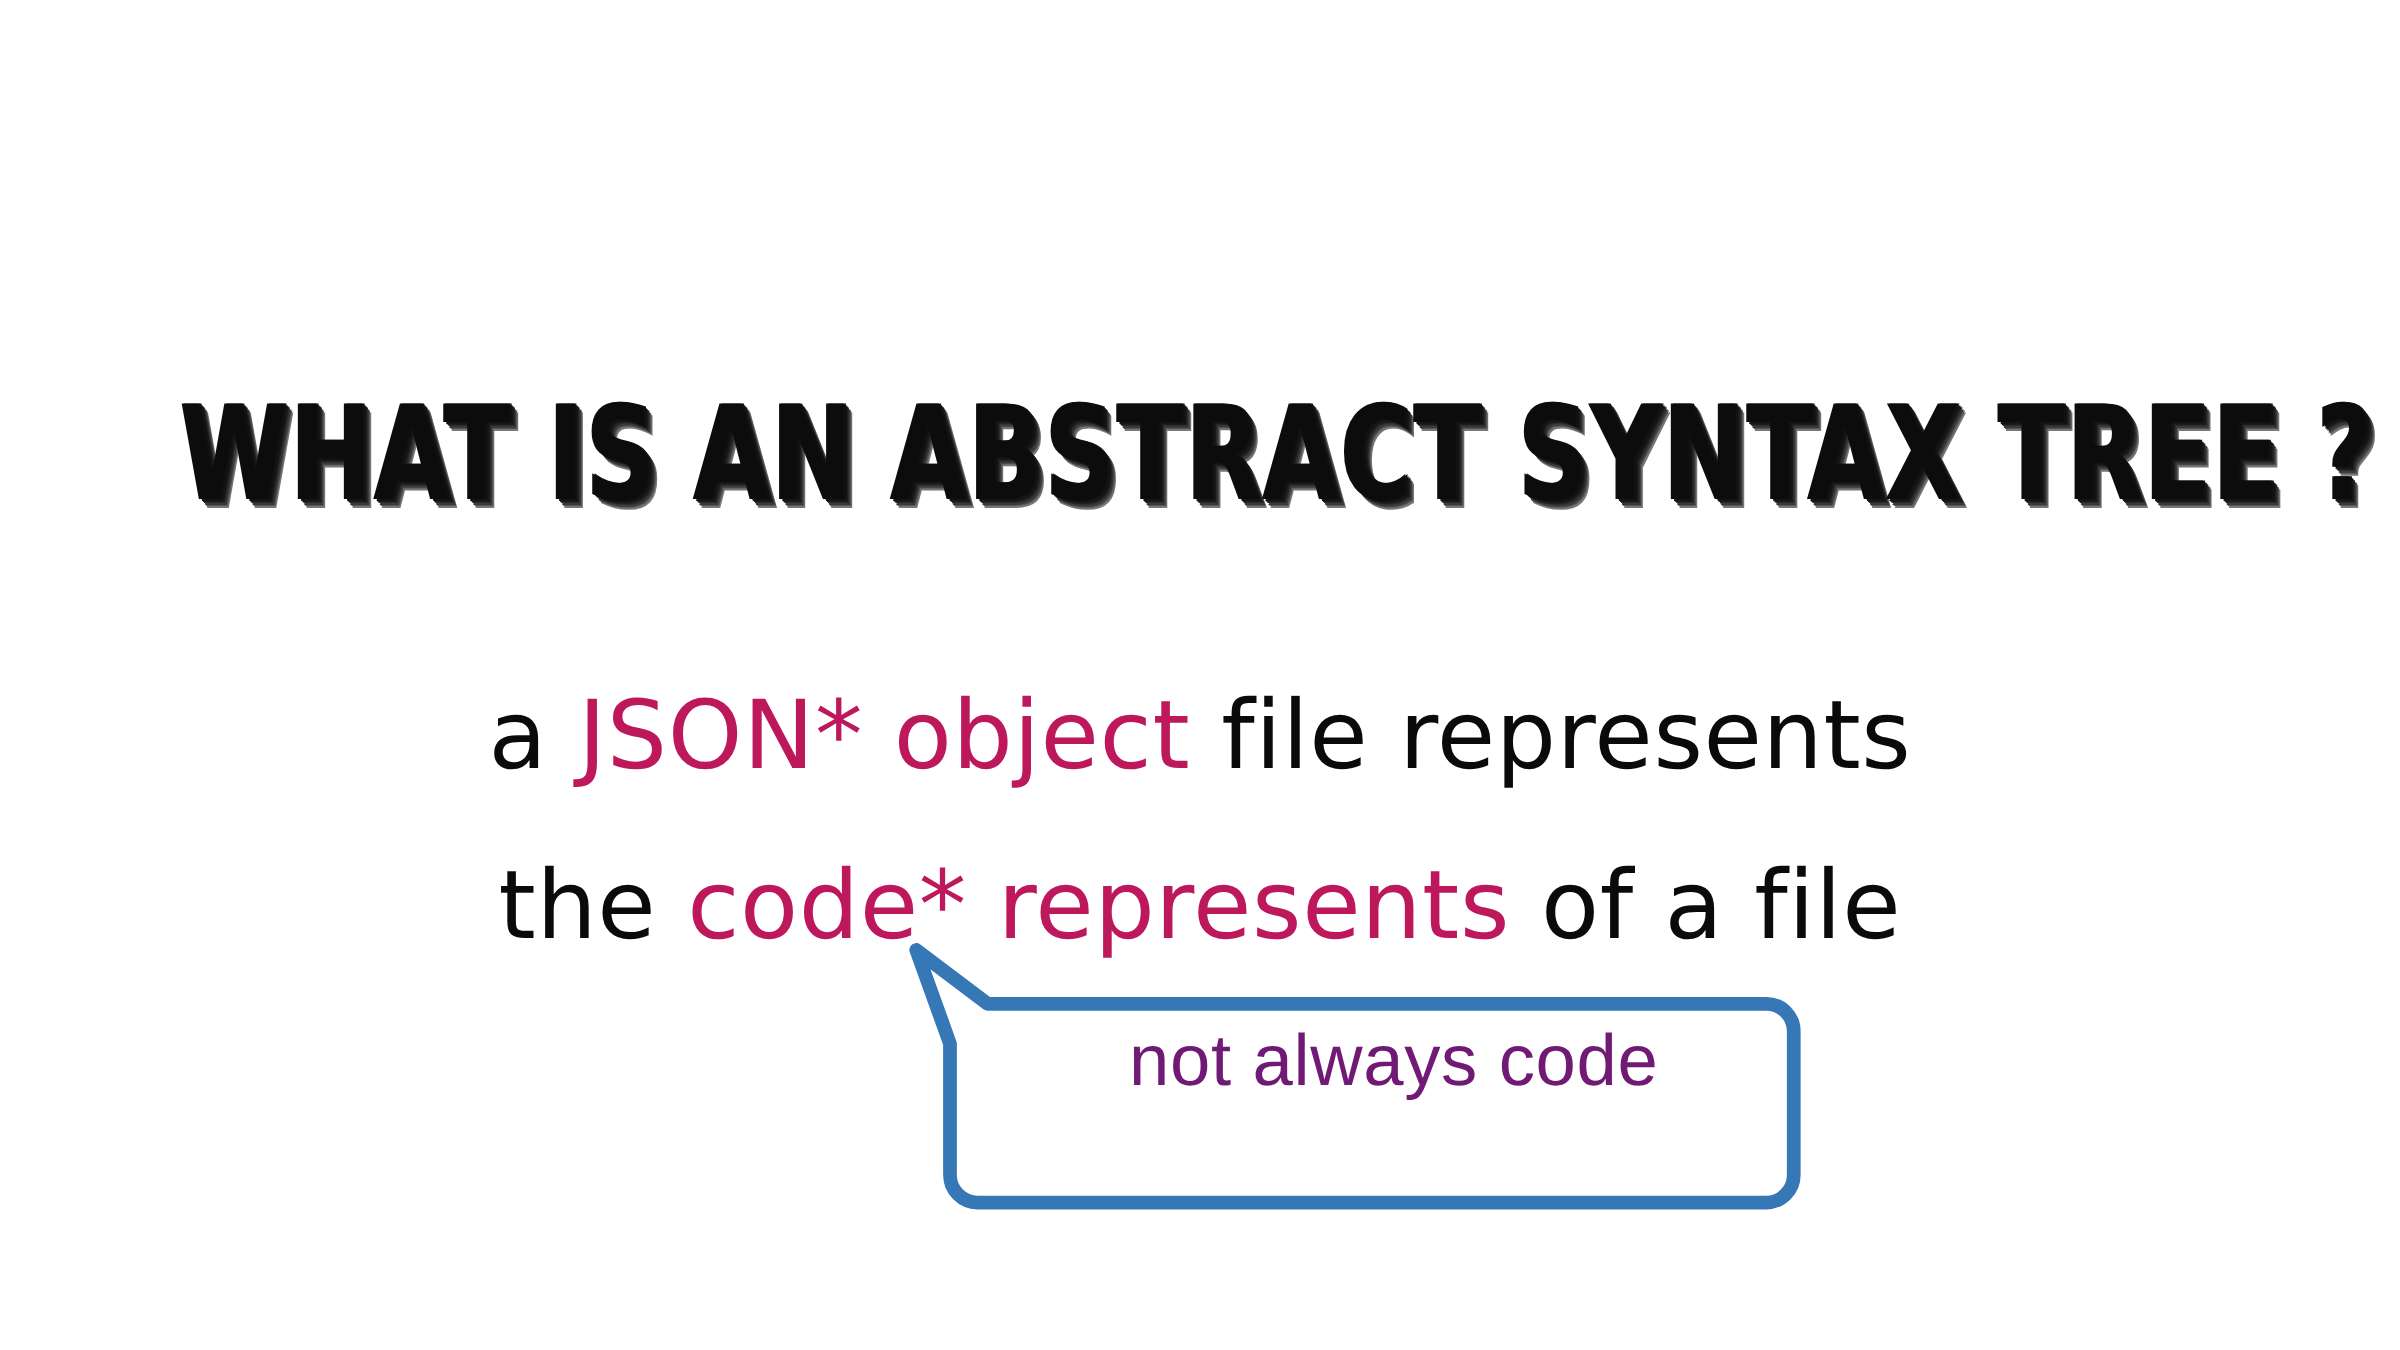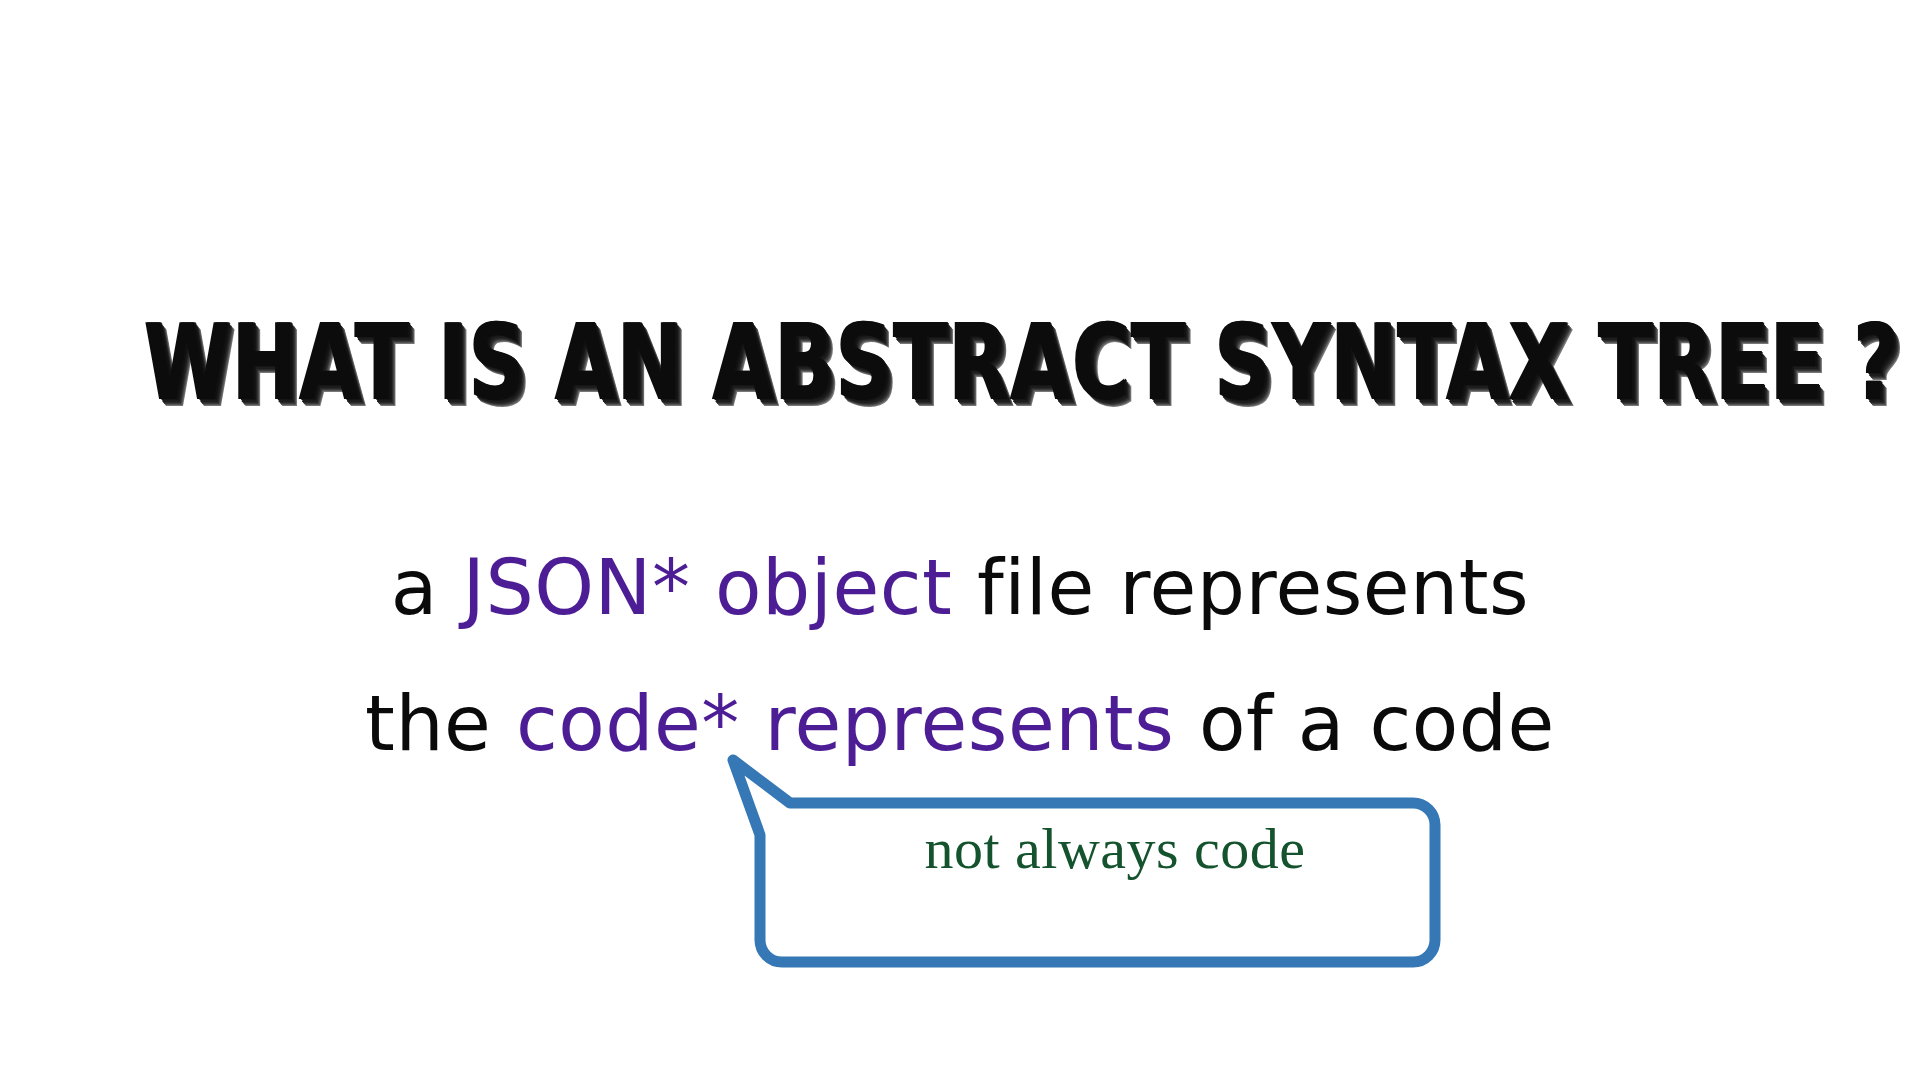--- a/index.html
+++ b/index.html
@@ -61,21 +61,21 @@
   .body-line {
     font-family: "DejaVu Sans", sans-serif;
     font-size: 76px;
     line-height: 136px;
     color: #0a0a0a;
     white-space: nowrap;
     letter-spacing: 0.5px;
     font-weight: 400;
   }
   .hl {
-    color: #4c1d95;
+    color: #be185d;
   }
 
   
   #callout {
     position: absolute;
     left: 700px;
     top: 735px;
     width: 780px;
     height: 270px;
   }
@@ -86,43 +86,43 @@
     width: 780px;
     height: 270px;
     overflow: visible;
   }
   #callout-text {
     position: absolute;
     left: 90px;
     top: 78px;
     width: 650px;
     text-align: center;
-    font-family: Liberation Serif, serif;
+    font-family: Liberation Sans, sans-serif;
     font-size: 58px;
     line-height: 72px;
-    color: #14532d;
+    color: #701a75;
     white-space: nowrap;
     letter-spacing: 0.5px;
   }
 </style>
 </head>
 <body>
 
 <div id="slide">
 
   <div id="title-wrap">
     <span id="title">WHAT IS AN ABSTRACT SYNTAX TREE ?</span>
   </div>
 
   <div id="body-wrap">
     <div class="body-line">
       <span>a </span><span class="hl">JSON* object</span><span> file represents</span>
     </div>
     <div class="body-line">
-      <span>the </span><span class="hl">code* represents</span><span> of a code</span>
+      <span>the </span><span class="hl">code* represents</span><span> of a file</span>
     </div>
   </div>
 
   <div id="callout">
     <svg viewBox="0 0 780 270" xmlns="http://www.w3.org/2000/svg">
       <path d="M 90 68
                L 33 25
                L 60 100
                L 60 205
                A 22 22 0 0 0 82 227

